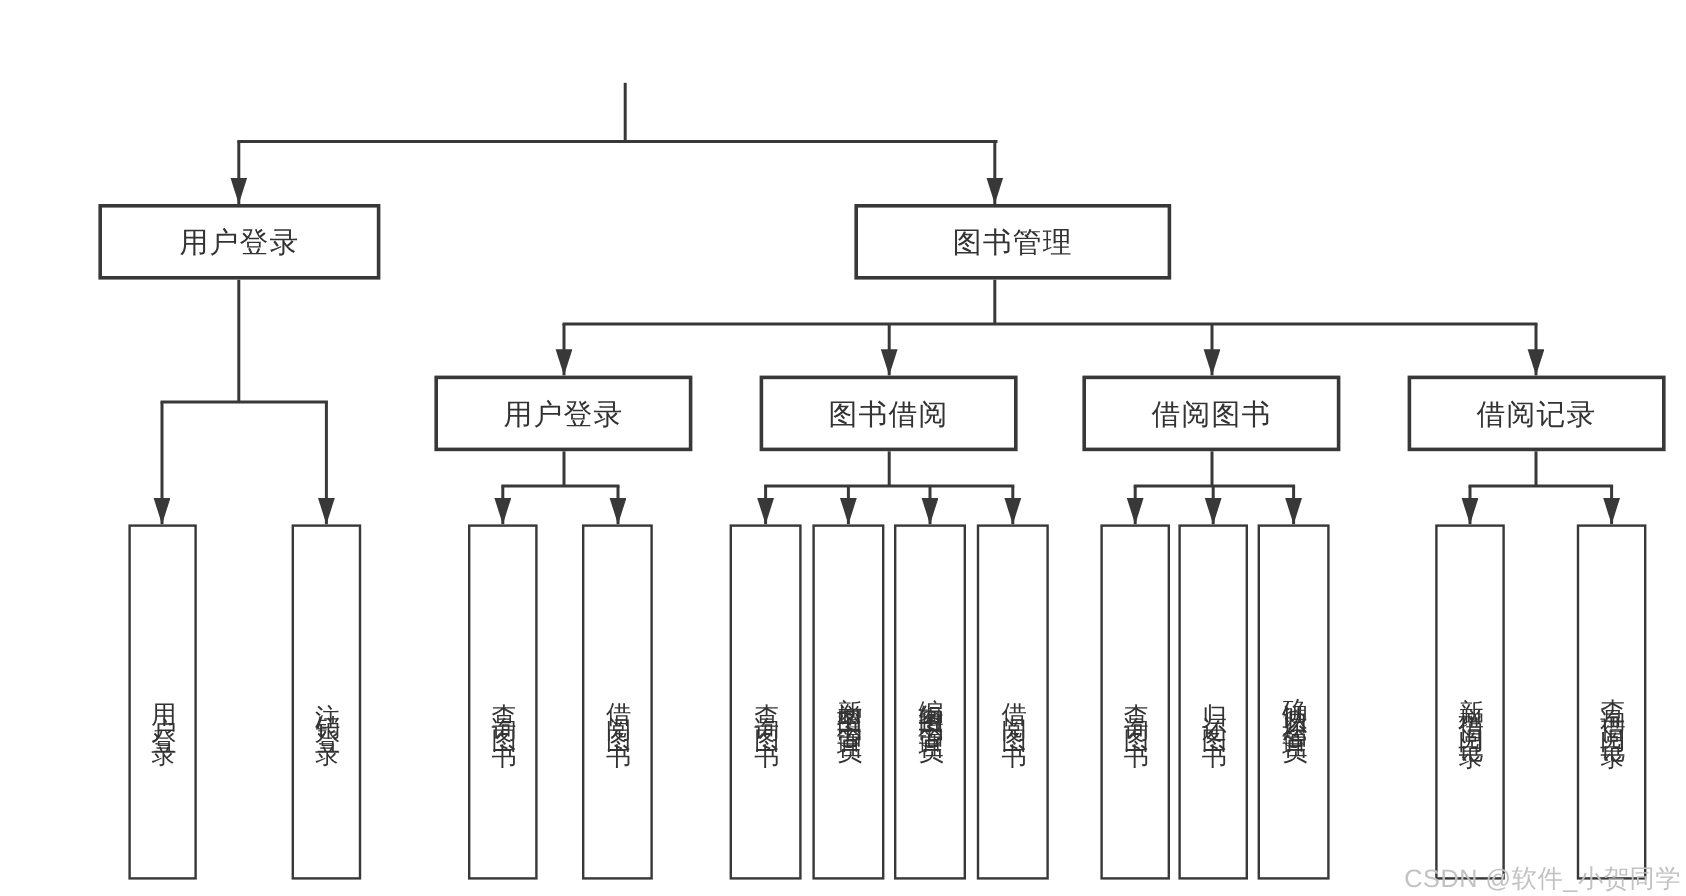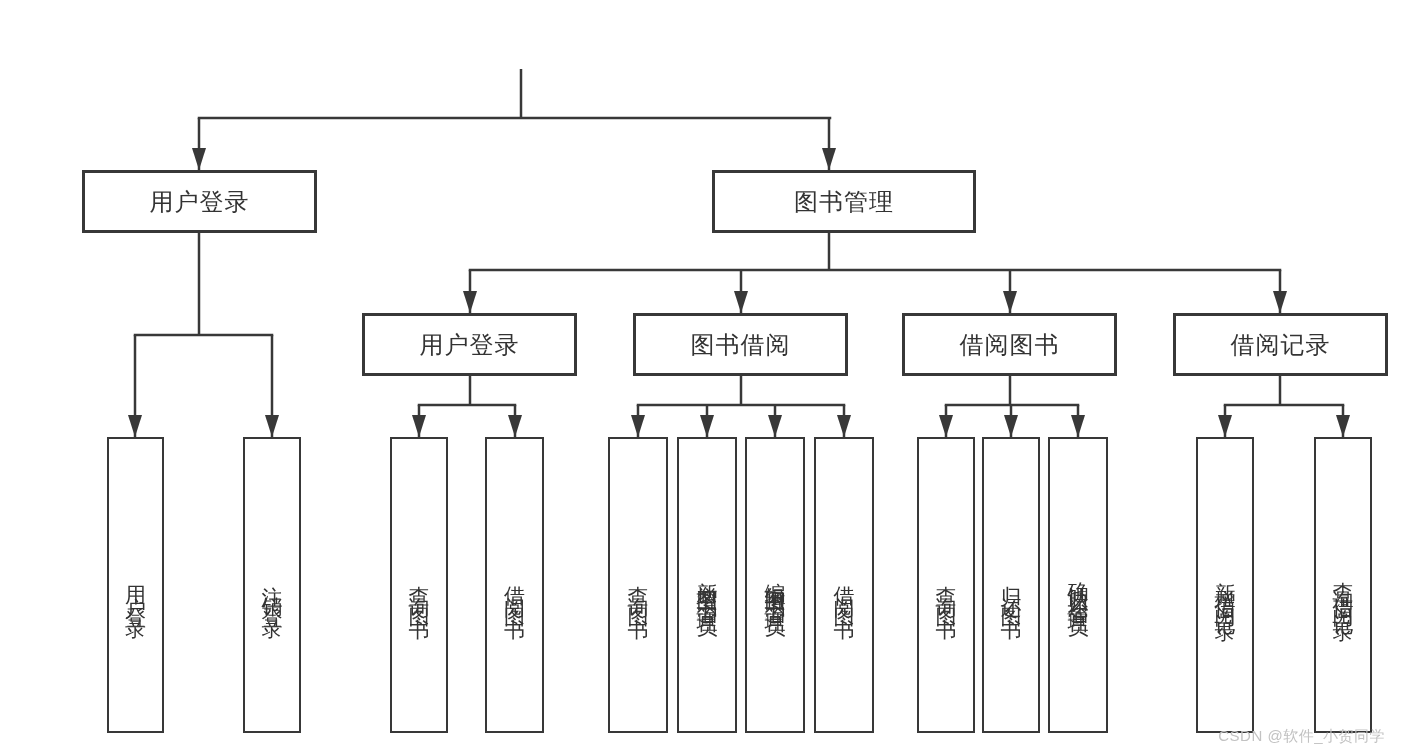--- a/index.html
+++ b/index.html
@@ -38,22 +38,22 @@
     writing-mode:vertical-rl;
     text-orientation:mixed;
     font-size:21px;
     letter-spacing:11px;
     padding-top:11px; 
   }
   .lbl.v.six{letter-spacing:8px;padding-top:8px;}
   .lbl.v.tight{letter-spacing:5px;padding-top:5px;}
   #watermark{
     position:absolute;
-    right:20px;bottom:1px;
-    font-size:15px;
+    right:4px;bottom:1px;
+    font-size:21px;
     color:var(--wm);
     z-index:6;
     letter-spacing:0.5px;
     margin-top:36px;
   }
 </style>
 </head>
 <body>
 
 <div id="stage">

